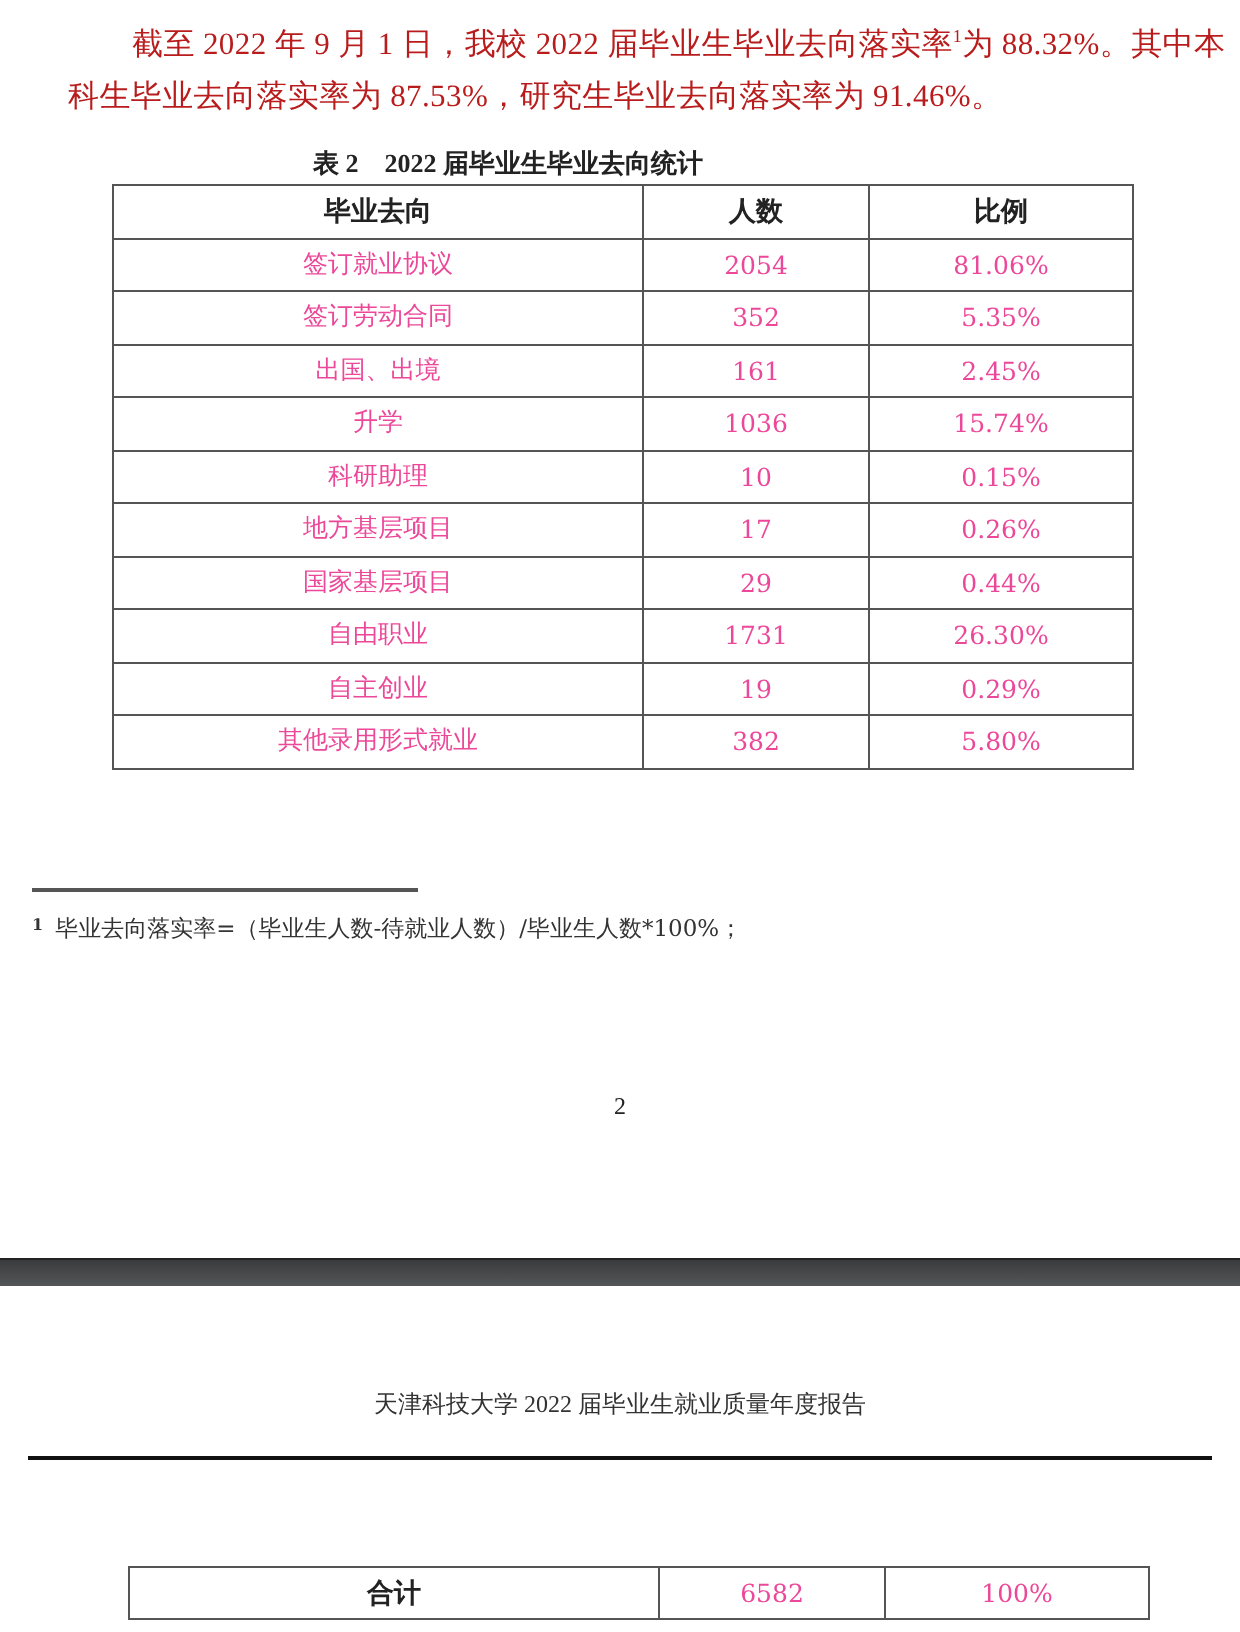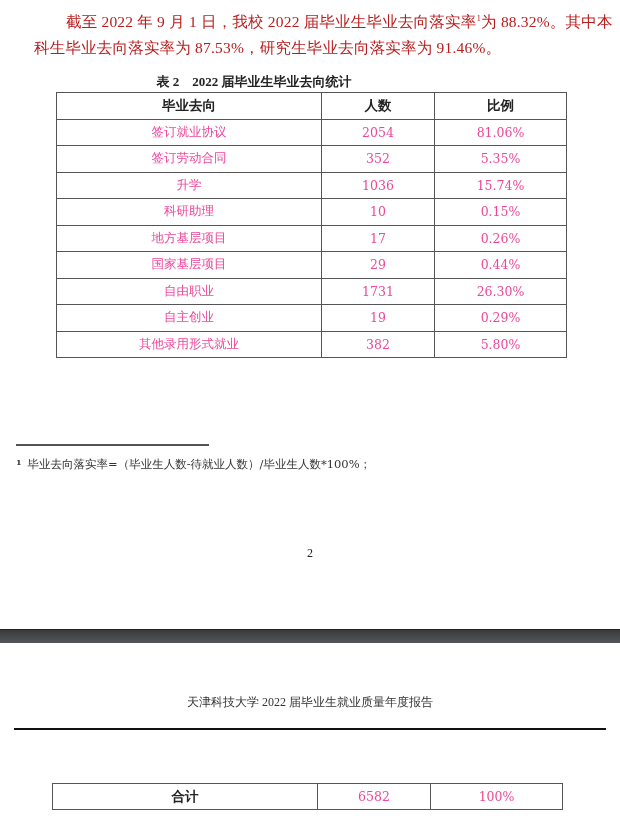--- a/index.html
+++ b/index.html
@@ -54,21 +54,21 @@
     background: linear-gradient(#3a3b3d, #55585a);
     border-top: 1px solid #222; border-bottom: 1px solid #2a2a2a;
   }
 
   .running-head {
     position: absolute; top: 51px; left: 0; width: 620px; text-align: center;
     font-size: 12px; color: #333;
   }
   .head-rule { position: absolute; top: 85px; left: 14px; width: 592px; height: 1.5px; background: #111; }
 
-  #table-total { top: 140px; left: 52px; width: 510px; }
+  #table-total { top: 140px; left: 64px; width: 510px; }
   #table-total tr { height: 26px; }
 </style>
 </head>
 <body>
 
 <div class="page" id="page1">
   <p class="para" style="top:5px;"><span>截至 2022 年 9 月 1 日，我校 2022 届毕业生毕业去向落实率</span><sup>1</sup><span>为 88.32%。其中本科生毕业去向落实率为 87.53%，研究生毕业去向落实率为 91.46%。</span></p>
 
   <div class="caption">表 2　2022 届毕业生毕业去向统计</div>
 
@@ -86,20 +86,25 @@
     </tr>
     <tr>
           <td>签订就业协议</td>
           <td>2054</td>
           <td>81.06%</td>
         </tr>
     <tr>
           <td>签订劳动合同</td>
           <td>352</td>
           <td>5.35%</td>
+        </tr>
+    <tr>
+          <td>出国、出境</td>
+          <td>161</td>
+          <td>2.45%</td>
         </tr>
     <tr>
           <td>升学</td>
           <td>1036</td>
           <td>15.74%</td>
         </tr>
     <tr>
           <td>科研助理</td>
           <td>10</td>
           <td>0.15%</td>

